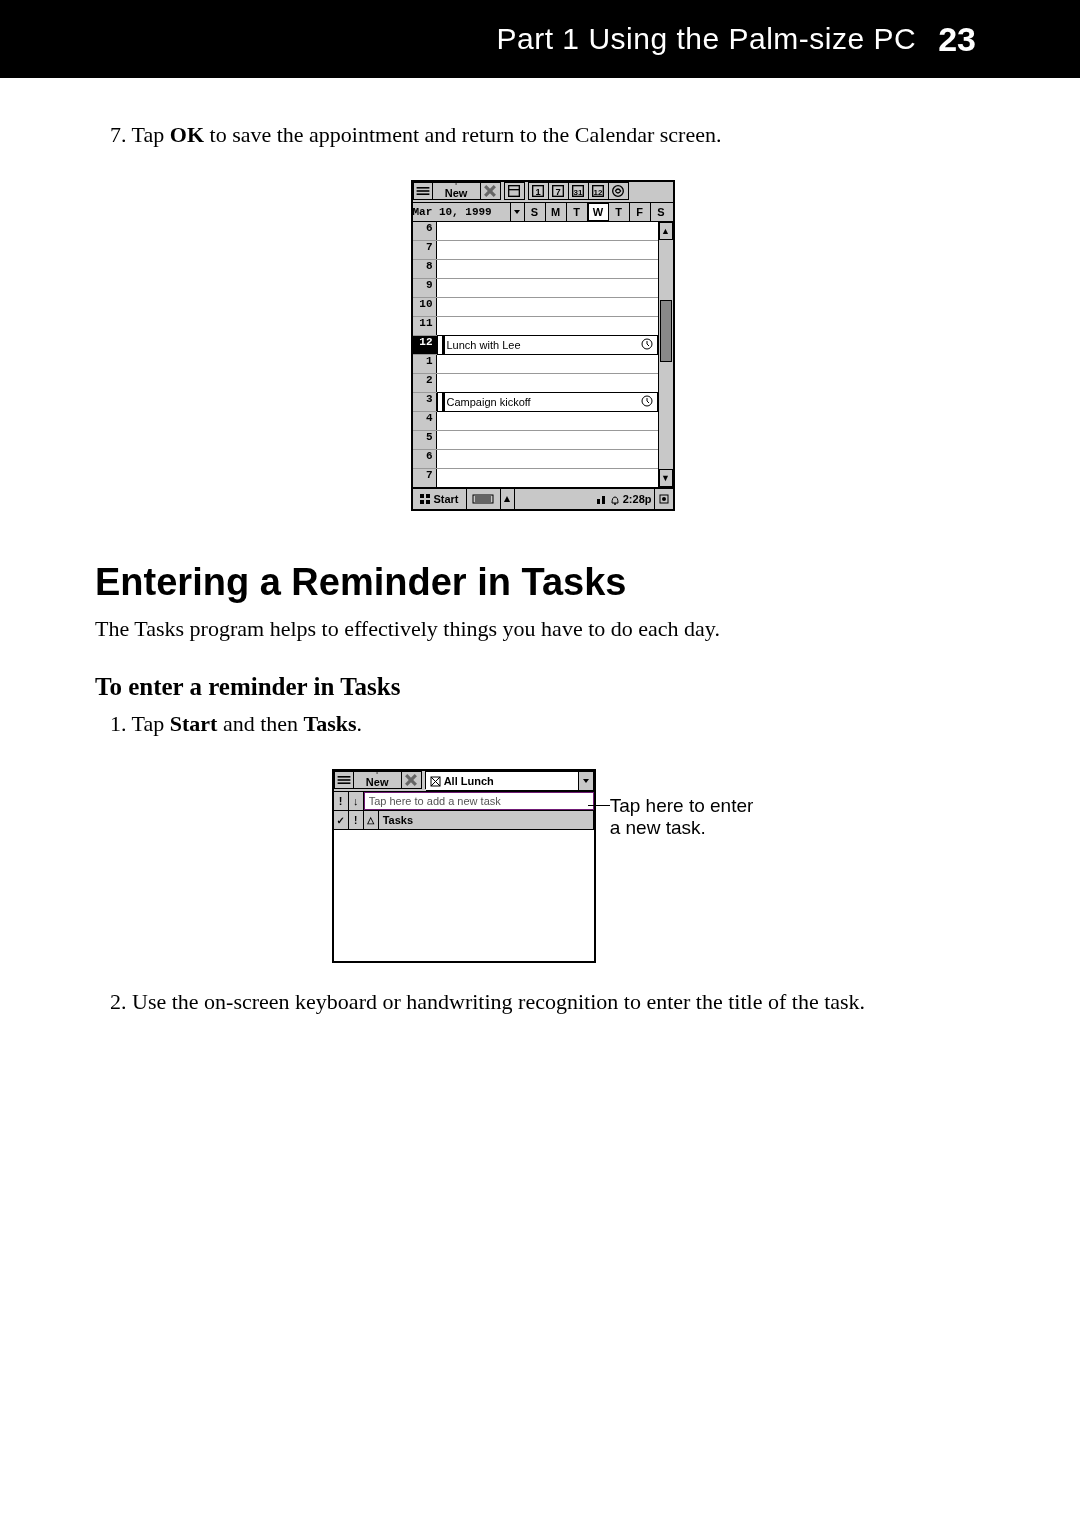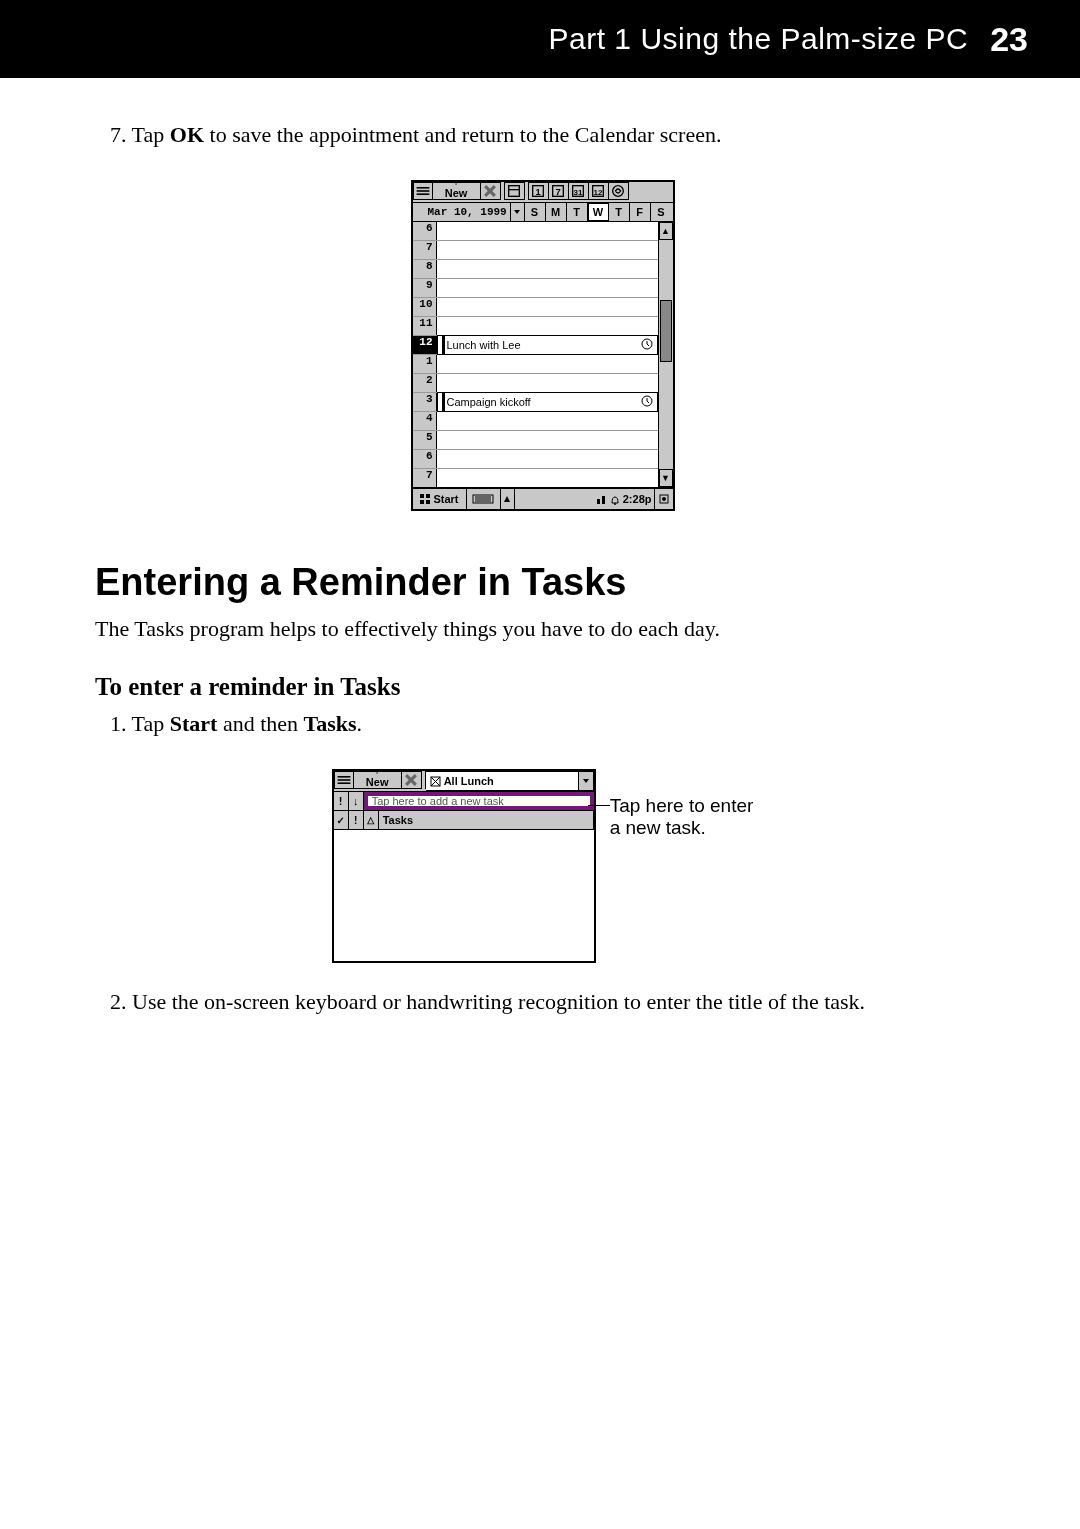--- a/index.html
+++ b/index.html
@@ -11,21 +11,21 @@
     width: 1080px;
   }
   .blackbar {
     background: #000;
     color: #fff;
     width: 100%;
     height: 78px;
     display: flex;
     align-items: center;
     justify-content: flex-end;
-    padding-right: 52px;
+    padding-right: 104px;
     box-sizing: border-box;
     font-family: Arial, Helvetica, sans-serif;
   }
   .blackbar .part {
     font-size: 30px;
     font-weight: 300;
     letter-spacing: 0.5px;
   }
   .blackbar .pg {
     font-size: 34px;
@@ -93,21 +93,21 @@
     border-bottom:1px solid #000;
     background:#c8c8c8;
   }
   .datecell {
     border-right:1px solid #000;
     font-size:11px;
     font-weight:700;
     display:flex; align-items:center; justify-content:center;
     box-sizing:border-box;
   }
-  .datecell.date { width:98px; padding-left:15px; justify-content:flex-start; font-family:"Courier New",monospace; font-size:11px;}
+  .datecell.date { width:98px; padding-left:0; justify-content:flex-start; font-family:"Courier New",monospace; font-size:11px;}
   .datecell.drop { width:14px; }
   .datecell.day { width:21px; background:#c8c8c8;}
   .datecell.day.sel { background:#fff; border:1px solid #000;}
   .grid {
     background:#fff;
     position:relative;
   }
   .hrow {
     display:flex;
     height:18px;
@@ -235,21 +235,21 @@
     background:#c8c8c8;
   }
   .inputrow .mini {
     width:14px;
     border-right:1px solid #000;
     display:flex; align-items:center; justify-content:center;
     font-size:11px; font-weight:700;
   }
   .inputrow .entry {
     flex:1;
-    border:4px solid #701a75;
+    border:1px solid #701a75;
     background:#fff;
     font-size:11px;
     color:#555;
     display:flex; align-items:center;
     padding-left:4px;
   }
   .hdrrow {
     display:flex;
     height:18px;
     border-bottom:1px solid #000;

